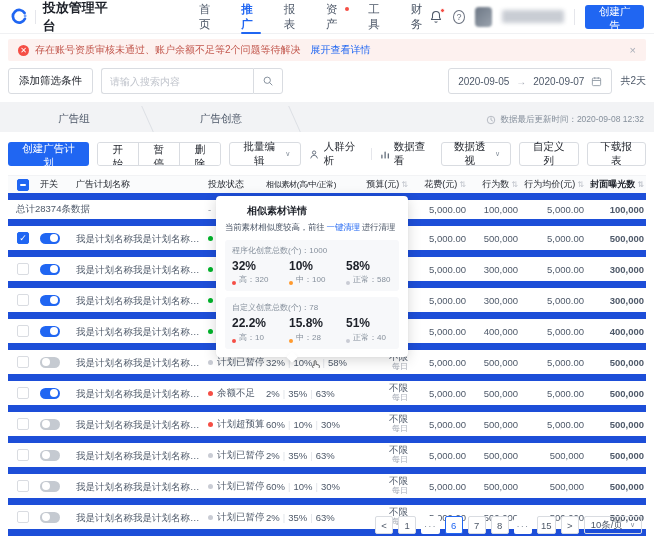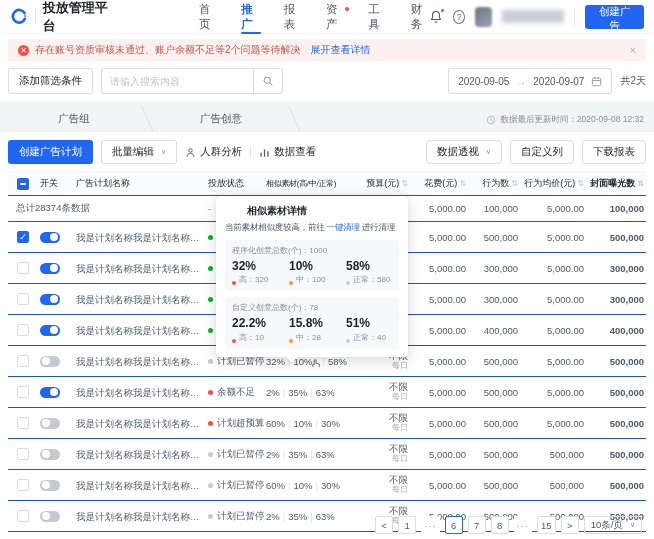--- a/index.html
+++ b/index.html
@@ -55,21 +55,21 @@
   .btn-sm { height:24px; padding:0 11px; font-size:10.5px; }
   .btn-group { display:flex; border:1px solid #d9dce1; border-radius:3px; overflow:hidden; }
   .btn-group button { background:#fff; border:none; border-right:1px solid #d9dce1; height:22px; padding:0 11px; font-size:10.5px; color:#1d2129; font-family:inherit; cursor:pointer; }
   .btn-group button:last-child { border-right:none; }
   .caret { font-size:7px; color:#86909c; margin-left:3px; }
   .text-btn { display:flex; align-items:center; gap:4px; font-size:10.5px; color:#1d2129; cursor:pointer; }
   .tb-div { width:1px; height:12px; background:#e5e6eb; }
   .toolbar-right { margin-left:auto; display:flex; gap:8px; }
   
   .table { margin:7px 8px 0 8px; font-size:9.5px; }
-  .tr { display:flex; align-items:center; border-bottom:1px solid #1d4ed8; }
+  .tr { display:flex; align-items:center; border-bottom:7px solid #1d4ed8; }
   .thead { height:25px; background:#fafbfc; border-top:1px solid #f2f3f5; color:#1d2129; font-size:9px; }
   .total-row { height:26px; color:#4e5969; }
   .row { height:31px; color:#4e5969; }
   .td,.th { padding:0 2px; display:flex; align-items:center; overflow:hidden; }
   .c0{width:30px; justify-content:center;} .c1{width:36px;} .c2{width:132px;} .c3{width:58px;} .c4{width:84px;}
   .c5{width:62px;} .c6{width:58px;} .c7{width:52px;} .c8{width:66px;} .c9{width:60px;font-weight:bold;}
   .c5,.c6,.c7,.c8,.c9 { justify-content:flex-end; text-align:right; }
   .th.c4 { font-size:8px; letter-spacing:-.3px; }
   .sort { font-size:8px; color:#c0c4cc; margin-left:2px; font-family:"DejaVu Sans",sans-serif; }
   .cb { width:12px; height:12px; border:1px solid #d9dce1; border-radius:2px; background:#fff; display:flex; align-items:center; justify-content:center; font-size:9px; color:#fff; cursor:pointer; }
@@ -190,20 +190,25 @@
     <svg viewBox="0 0 16 16" width="10" height="10">
         <circle cx="8" cy="8" r="6" fill="none" stroke="#a9aeb8" stroke-width="1.3"></circle>
         <path d="M8 4.5V8l2.4 1.4" fill="none" stroke="#a9aeb8" stroke-width="1.3" stroke-linecap="round"></path>
       </svg>
     <span>数据最后更新时间：2020-09-08 12:32</span>
   </div>
 </div>
 
 <div class="toolbar">
   <button class="btn-primary btn-sm">创建广告计划</button>
+  <div class="btn-group" id="btn-group">
+      <button>开始</button>
+      <button>暂停</button>
+      <button>删除</button>
+    </div>
   <button class="btn-plain" style="height:24px">
     <span>批量编辑</span>
       <span class="caret">∨</span>
   </button>
   <span class="text-btn">
     <svg viewBox="0 0 16 16" width="11" height="11">
         <circle cx="8" cy="5" r="2.6" fill="none" stroke="#4e5969" stroke-width="1.3"></circle>
         <path d="M2.8 13.5a5.3 5.3 0 0 1 10.4 0" fill="none" stroke="#4e5969" stroke-width="1.3" stroke-linecap="round"></path>
       </svg>
     <span>人群分析</span>

